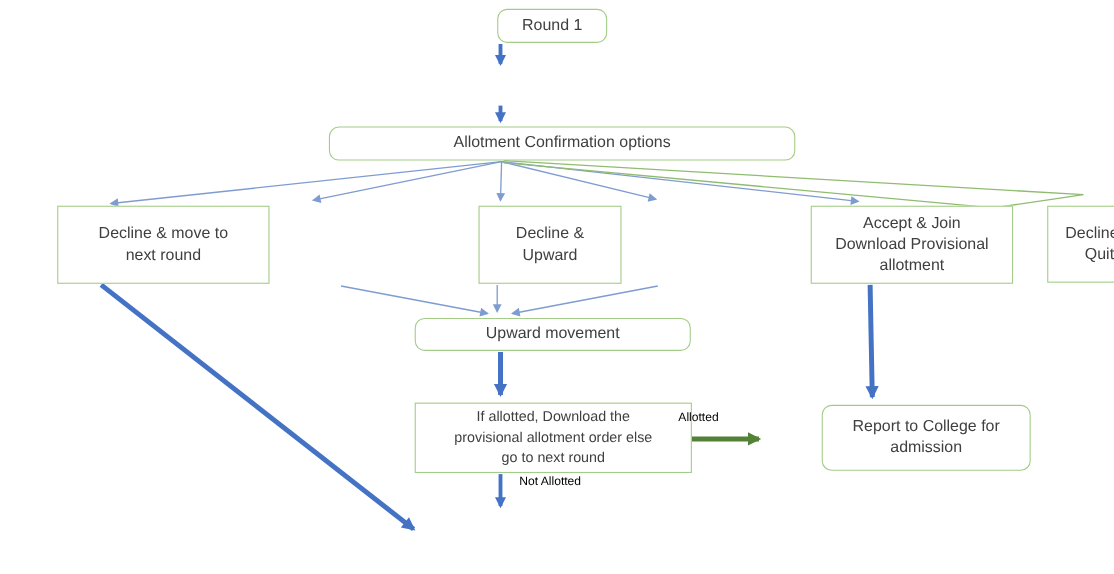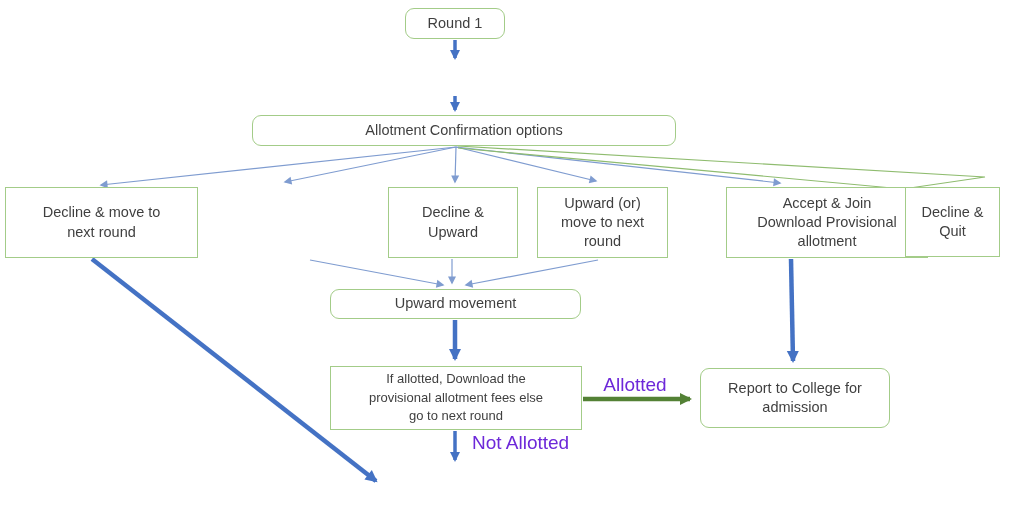--- a/index.html
+++ b/index.html
@@ -22,50 +22,51 @@
   .arrows{position:absolute;left:0;top:0;width:1013px;height:522px;}
   .node{
     position:absolute;
     background:#ffffff;
     border:1.7px solid var(--node-border);
     display:flex;align-items:center;justify-content:center;
     text-align:center;
     font-size:14.5px;
     line-height:1.32;
     color:var(--text);
+    margin-left:47px;
   }
   .rounded{border-radius:9px;}
   .sharp{border-radius:0;}
   .node .lbl{display:block;}
   
   .n-round1{left:405px;top:8px;width:100px;height:31px;}
   .n-choice{left:374px;top:64px;width:162px;height:32px;}
   .n-options{left:252px;top:115px;width:424px;height:31px;}
   .n-box1{left:5px;top:187px;width:193px;height:71px;}
   .n-box1 .lbl{max-width:138px;}
   .n-box2{left:186px;top:185px;width:185px;height:74px;font-size:12.5px;line-height:1.4;}
   .n-box2 .lbl{max-width:138px;}
   .n-box3{left:388px;top:187px;width:130px;height:71px;}
   .n-box3 .lbl{max-width:82px;}
   .n-box4{left:537px;top:187px;width:131px;height:71px;}
   .n-box4 .lbl{max-width:98px;}
-  .n-box5{left:726px;top:187px;width:202px;height:71px;}
+  .n-box5{left:690px;top:187px;width:184px;height:71px;}
   .n-box5 .lbl{max-width:155px;}
   .n-box6{left:905px;top:187px;width:95px;height:70px;}
   .n-box6 .lbl{max-width:70px;}
   .n-upward{left:330px;top:289px;width:251px;height:30px;}
   .n-ifallot{left:330px;top:366px;width:252px;height:64px;font-size:13px;line-height:1.45;}
   .n-ifallot .lbl{max-width:180px;}
   .n-report{left:700px;top:368px;width:190px;height:60px;}
   .n-report .lbl{max-width:162px;}
   .n-round2{left:385px;top:468px;width:131px;height:42px;}
   .edge-label{
     position:absolute;
-    font-size:19px;
-    color:#6d28d9;
+    font-size:11px;
+    color:#000000;
     white-space:nowrap;
   }
   .el-allotted{left:600px;top:374px;width:70px;text-align:center;}
   .el-notallotted{left:472px;top:432px;}
   
   .s-thick{stroke:var(--arrow-blue);stroke-width:4.5;fill:none;}
   .s-med{stroke:var(--arrow-blue);stroke-width:3.5;fill:none;}
   .s-thin{stroke:var(--arrow-thin-blue);stroke-width:1.2;fill:none;}
   .s-green{stroke:var(--arrow-green);stroke-width:4.5;fill:none;}
   .s-wedge{stroke:var(--wedge-green);stroke-width:1.2;fill:none;}
@@ -127,38 +128,35 @@
 
   <div class="node sharp n-box1">
     <span class="lbl">Decline &amp; move to next round</span>
   </div>
 
 
   <div class="node sharp n-box3">
     <span class="lbl">Decline &amp; Upward</span>
   </div>
 
-  <div class="node sharp n-box4">
-    <span class="lbl">Upward (or) move to next round</span>
-  </div>
 
   <div class="node sharp n-box5">
     <span class="lbl">Accept &amp; Join Download Provisional allotment</span>
   </div>
 
   <div class="node sharp n-box6">
     <span class="lbl">Decline &amp; Quit</span>
   </div>
 
   <div class="node rounded n-upward">
     <span class="lbl">Upward movement</span>
   </div>
 
   <div class="node sharp n-ifallot">
-    <span class="lbl">If allotted, Download the provisional allotment fees else go to next round</span>
+    <span class="lbl">If allotted, Download the provisional allotment order else go to next round</span>
   </div>
 
   <div class="node rounded n-report">
     <span class="lbl">Report to College for admission</span>
   </div>
 
 
   <div class="edge-label el-allotted">Allotted</div>
   <div class="edge-label el-notallotted">Not Allotted</div>
 

